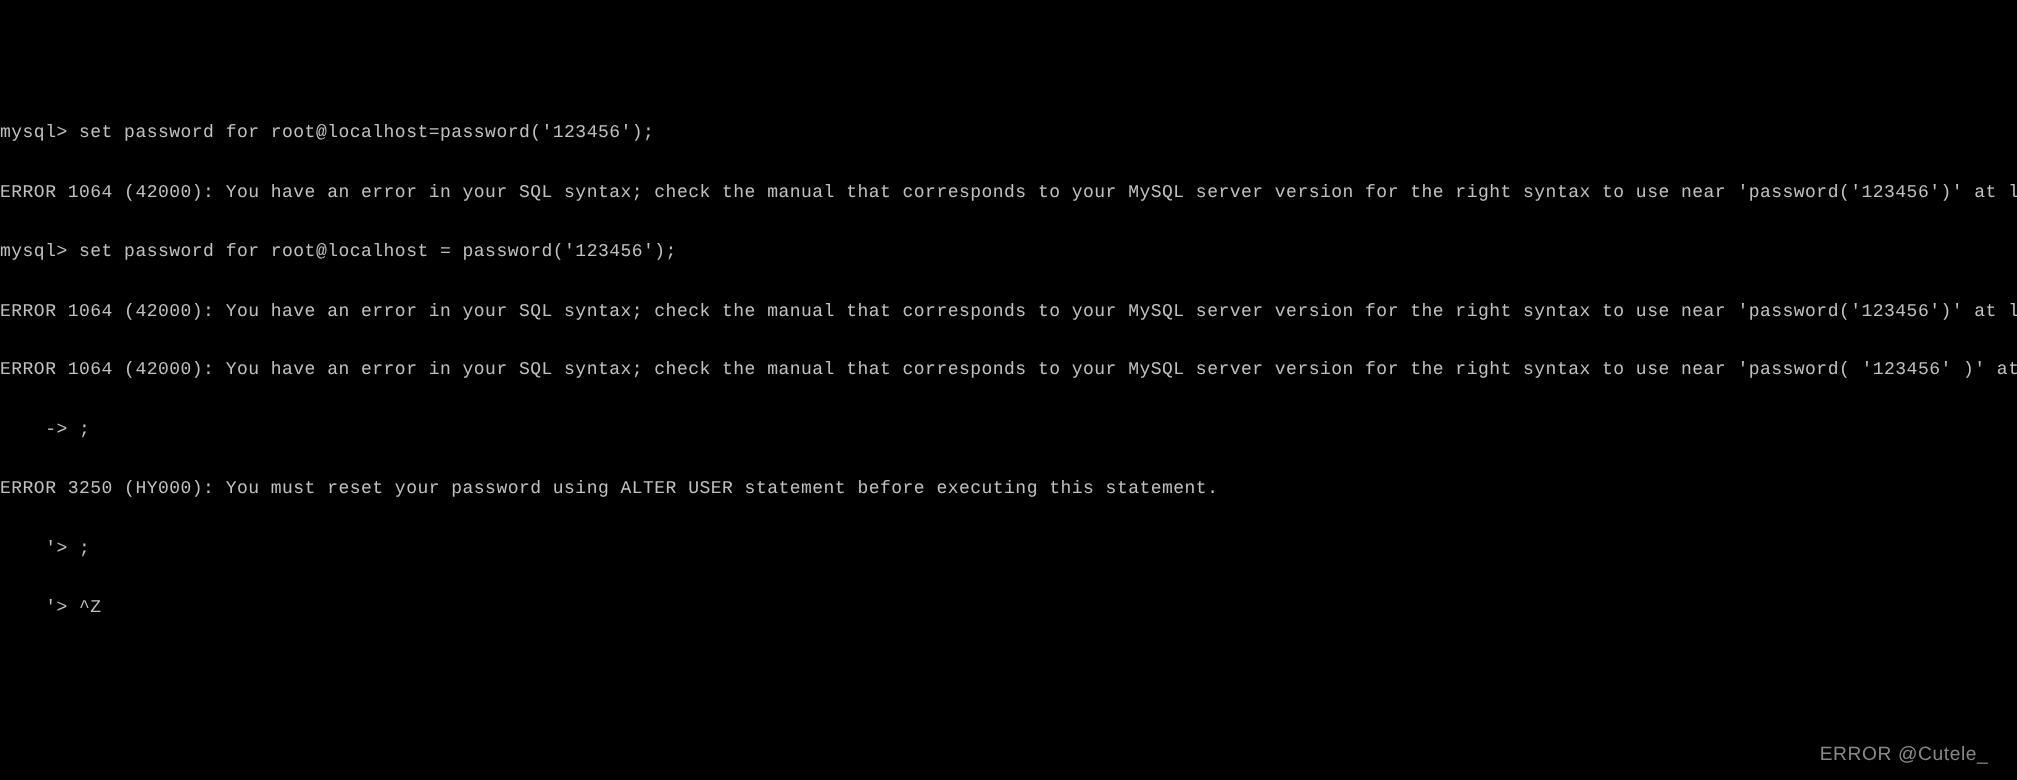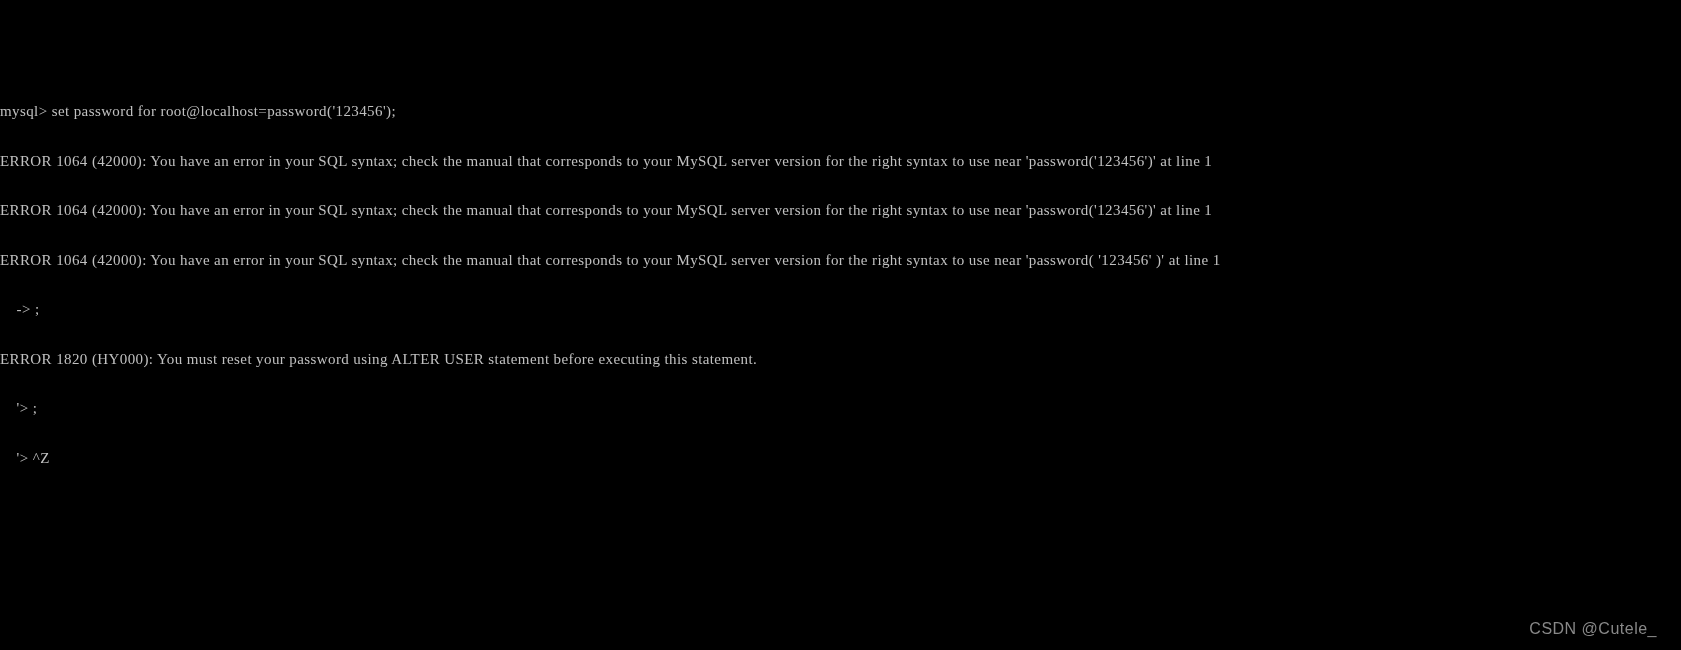--- a/index.html
+++ b/index.html
@@ -19,44 +19,44 @@
       overflow: hidden;
       position: relative;
       white-space: pre;
     }
     .terminal {
       padding: 4px 0 0 0;
     }
     .line {
       white-space: pre;
       letter-spacing: 0.4px;
-      font-family: Liberation Serif, serif;
     }
     .watermark {
       position: absolute;
       bottom: 12px;
       right: 24px;
       color: #888;
       font-family: Arial, sans-serif;
       font-size: 16px;
       letter-spacing: 0.5px;
     }
   </style>
 </head>
 <body>
 
 
 
 <div class="terminal">
   <div class="line">mysql&gt; set password for root@localhost=password('123456');</div>
   <div class="line">ERROR 1064 (42000): You have an error in your SQL syntax; check the manual that corresponds to your MySQL server version for the right syntax to use near 'password('123456')' at line 1</div>
+  <div class="line">mysql&gt; set password for root@localhost = password('123456');</div>
   <div class="line">ERROR 1064 (42000): You have an error in your SQL syntax; check the manual that corresponds to your MySQL server version for the right syntax to use near 'password('123456')' at line 1</div>
   <div class="line">ERROR 1064 (42000): You have an error in your SQL syntax; check the manual that corresponds to your MySQL server version for the right syntax to use near 'password( '123456' )' at line 1</div>
   <div class="line">    -&gt; ;</div>
-  <div class="line">ERROR 1820 (HY000): You must reset your password using ALTER USER statement before executing this statement.</div>
+  <div class="line">ERROR 3250 (HY000): You must reset your password using ALTER USER statement before executing this statement.</div>
   <div class="line">    '&gt; ;</div>
   <div class="line">    '&gt; ^Z</div>
   
   <div class="line"></div>
   
   
   
   
   
   <div class="line"></div>
@@ -71,16 +71,16 @@
   
   
   
   
   
   
   <div class="line"></div>
   
 </div>
 
-<div class="watermark">CSDN @Cutele_</div>
+<div class="watermark">ERROR @Cutele_</div>
 
 
 
 
 </body></html>

